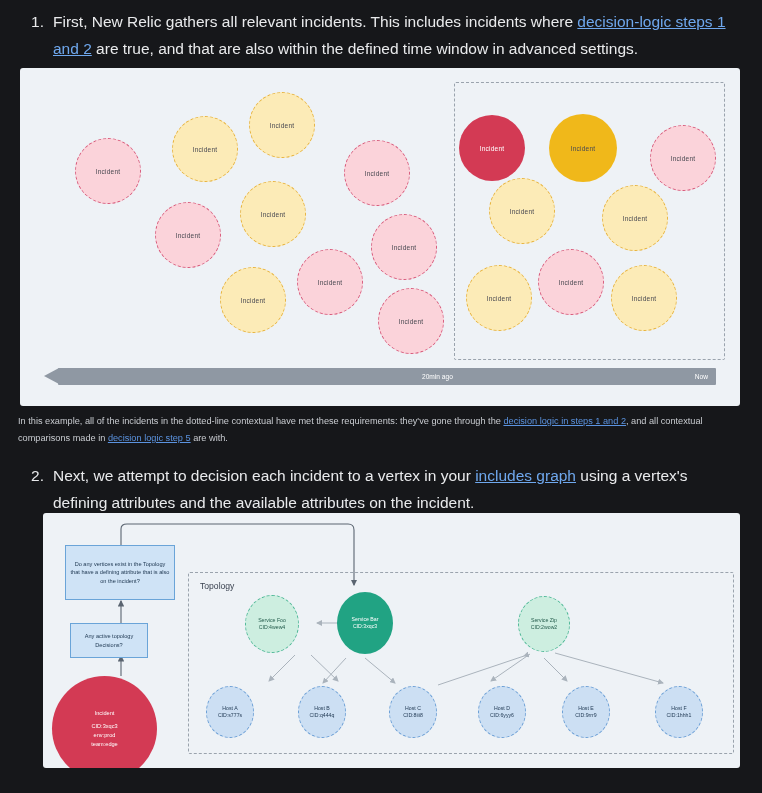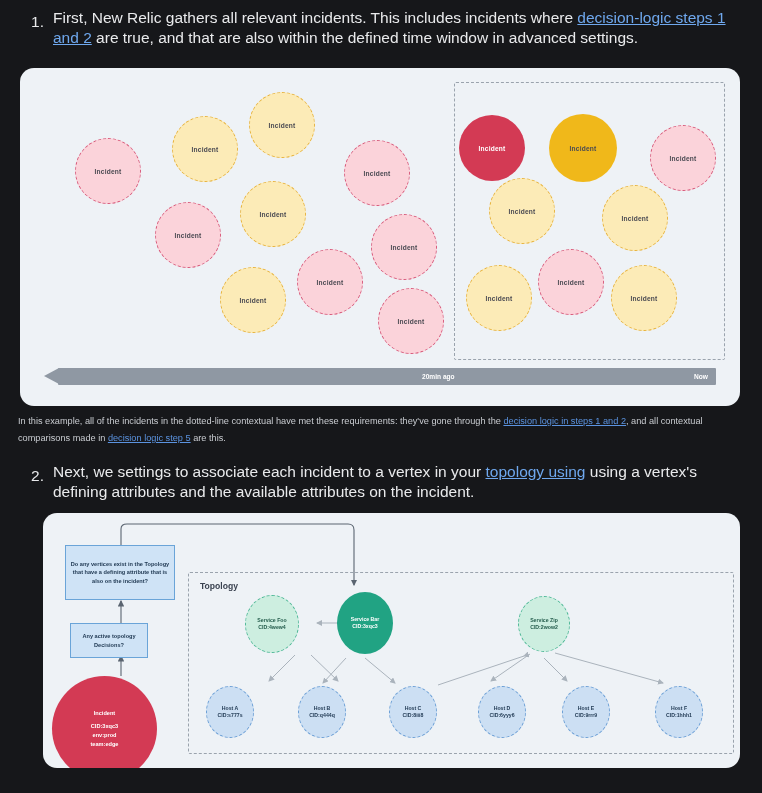--- a/index.html
+++ b/index.html
@@ -12,33 +12,33 @@
   }
   .page{position:relative;width:762px;height:793px;}
 
   
   .step{position:absolute;display:flex;}
   .step .num{
     width:26px;flex:0 0 26px;text-align:right;
     font-size:15.5px;line-height:27px;color:#e9eaec;
   }
   .step .txt{
-    font-size:15.5px;line-height:20px;color:#e9eaec;
+    font-size:15.5px;line-height:27px;color:#e9eaec;
     padding-left:9px;
   }
   a.lnk{color:#6fa8ee;text-decoration:underline;}
 
   .caption{
     position:absolute;font-size:9.2px;line-height:17px;color:#c9ccd1;
   }
   .caption a{color:#5b93e0;text-decoration:underline;}
 
   
   .fig{
-    position:absolute;background:#eef2f6;border-radius:14px;overflow:hidden;font-weight:bold;
+    position:absolute;background:#eef2f6;border-radius:3px;overflow:hidden;
   }
 
   
   .bubble{
     position:absolute;border-radius:50%;
     display:flex;align-items:center;justify-content:center;
     font-size:6.6px;color:#4a4a52;letter-spacing:.2px;
     box-sizing:border-box;
   }
   .b-pink{background:#fbd3da;border:1.3px dashed #d8597a;}
@@ -171,27 +171,27 @@
 
     <div class="timeline" style="left:24px;top:300px;width:672px;">
       <div class="tl-head"></div>
       <div class="tl-bar"></div>
       <div class="tl-lbl" style="left:378px;">20min ago</div>
       <div class="tl-lbl" style="right:8px;">Now</div>
     </div>
   </div>
 
   <div class="caption" style="left:18px;top:413px;width:726px;">
-    <span>In this example, all of the incidents in the dotted-line contextual have met these requirements: they've gone through the </span><a href="#">decision logic in steps 1 and 2</a><span>, and all contextual comparisons made in </span><a href="#">decision logic step 5</a><span> are this.</span>
+    <span>In this example, all of the incidents in the dotted-line contextual have met these requirements: they've gone through the </span><a href="#">decision logic in steps 1 and 2</a><span>, and all contextual comparisons made in </span><a href="#">decision logic step 5</a><span> are with.</span>
   </div>
 
   <div class="step" style="left:18px;top:462px;width:726px;">
     <div class="num">2.</div>
     <div class="txt">
-      <span>Next, we settings to associate each incident to a vertex in your </span><a class="lnk" href="#">topology using</a><span> using a vertex's defining attributes and the available attributes on the incident.</span>
+      <span>Next, we attempt to decision each incident to a vertex in your </span><a class="lnk" href="#">includes graph</a><span> using a vertex's defining attributes and the available attributes on the incident.</span>
     </div>
   </div>
 
   <div class="fig" style="left:43px;top:513px;width:697px;height:255px;">
 
     <svg class="overlay" width="697" height="255">
       <defs>
         <marker id="ar" markerWidth="6" markerHeight="6" refX="5" refY="3" orient="auto">
           <path d="M0,0 L6,3 L0,6 z" fill="#7d868f"></path>
         </marker>

